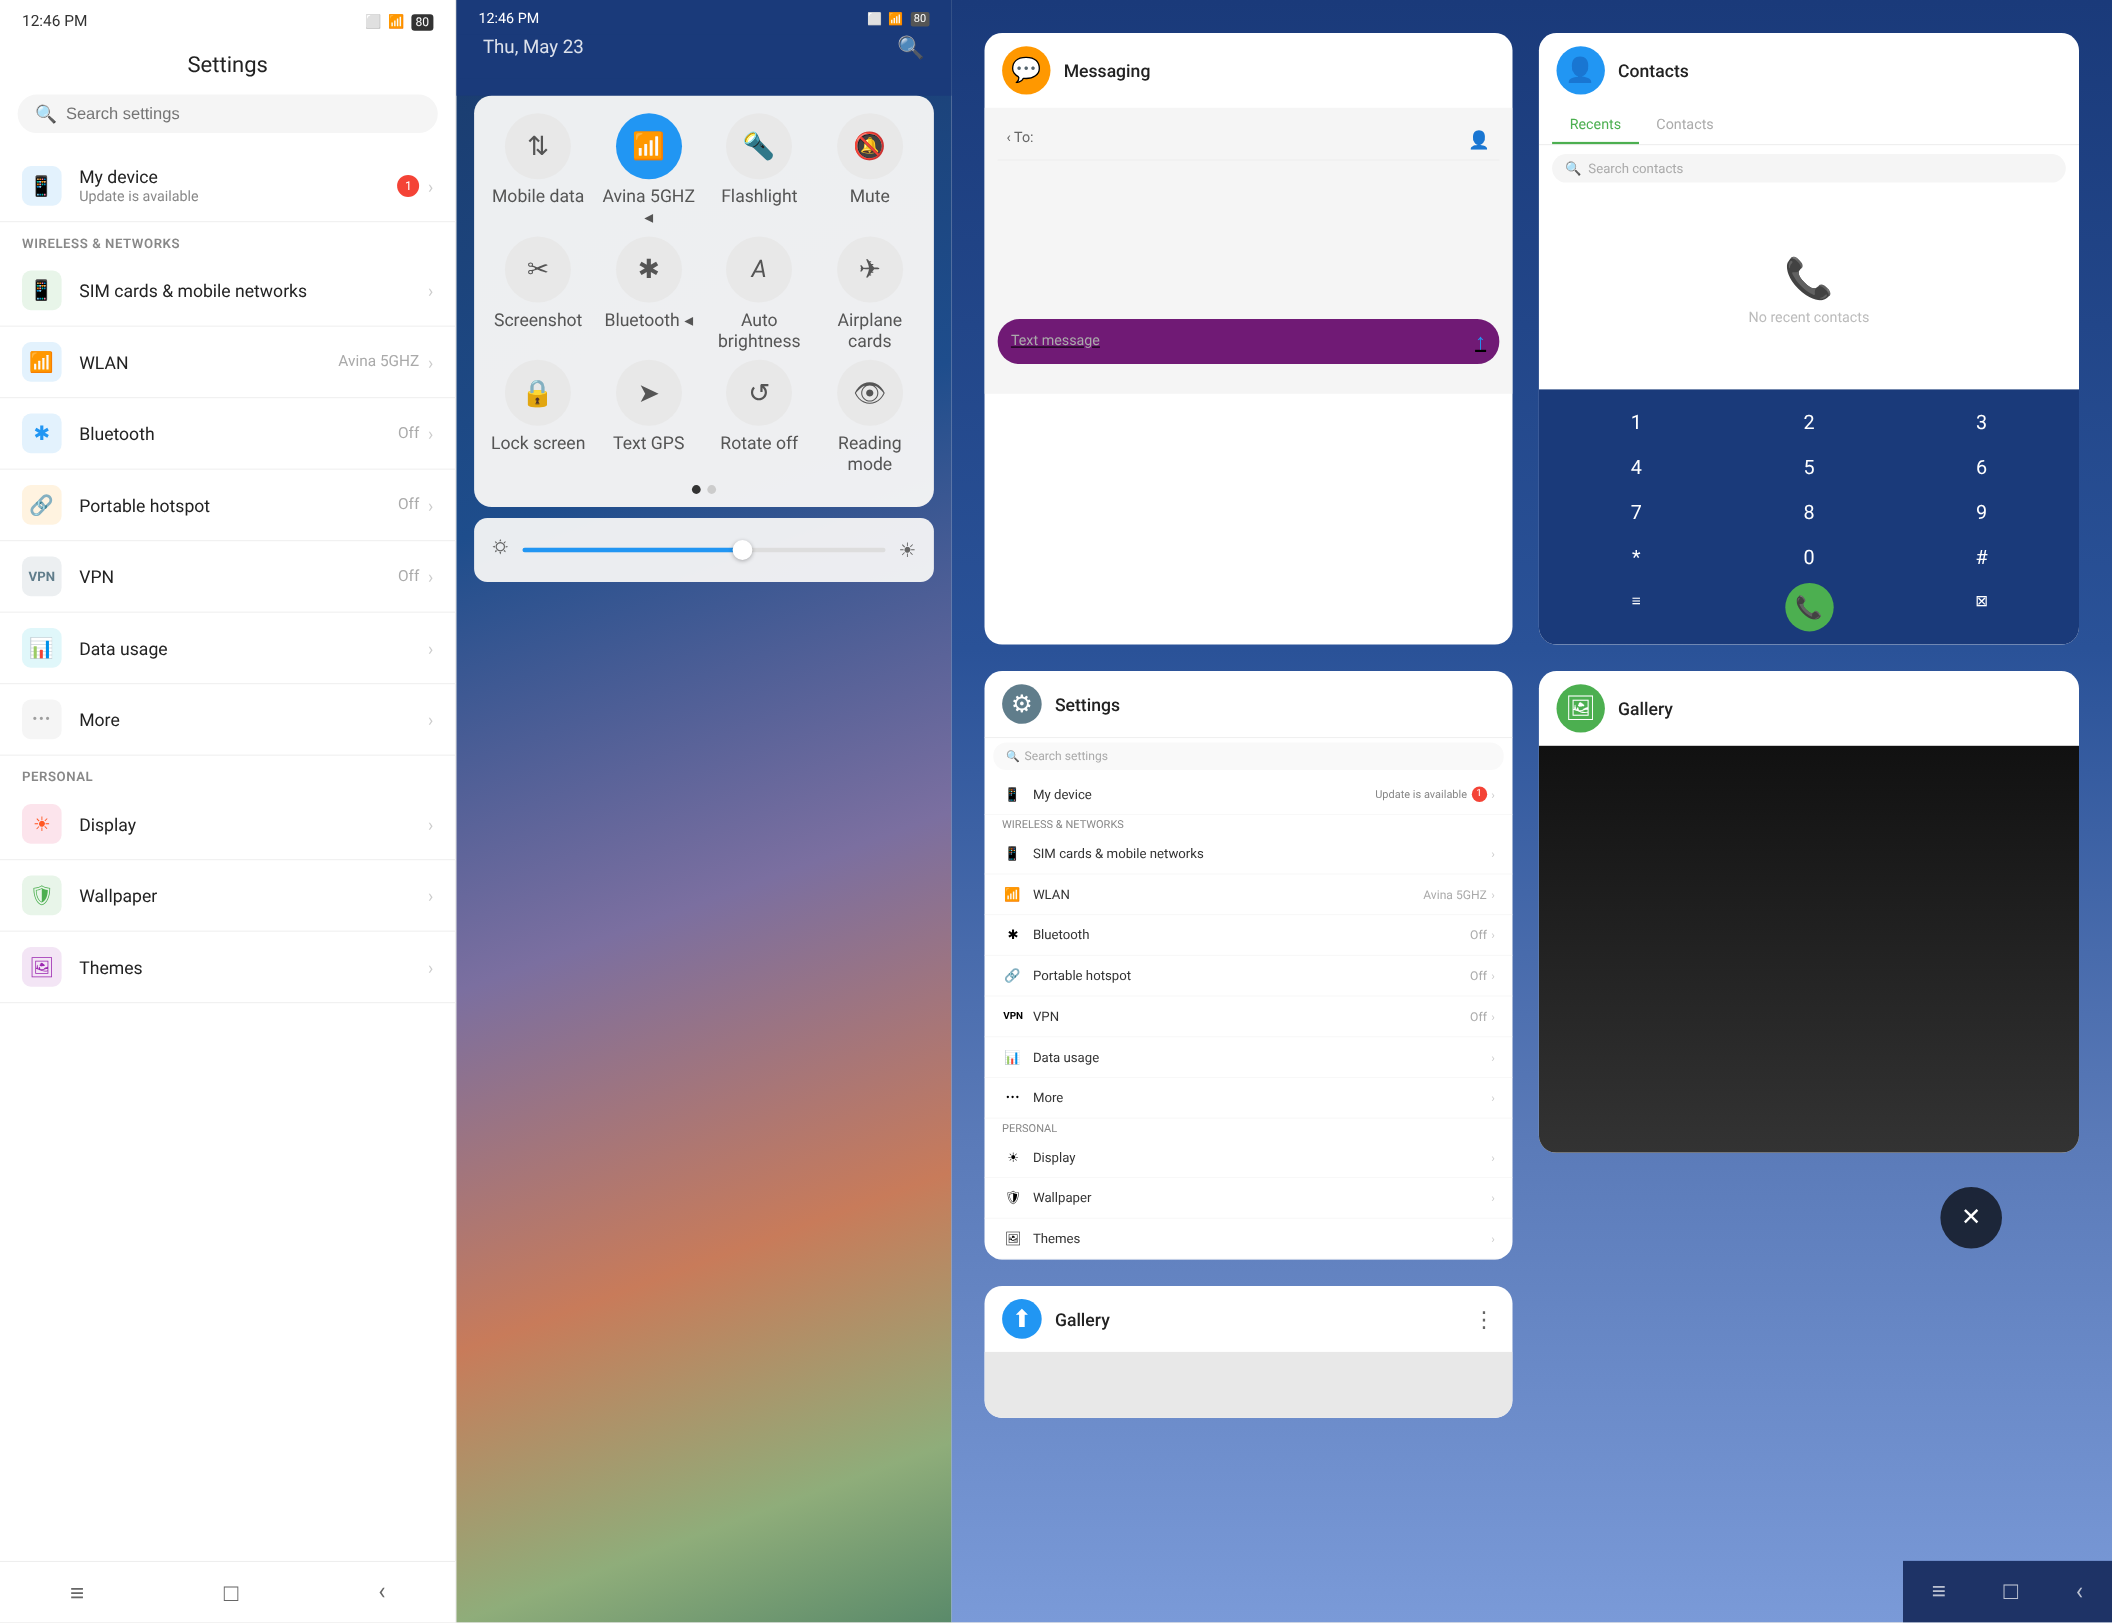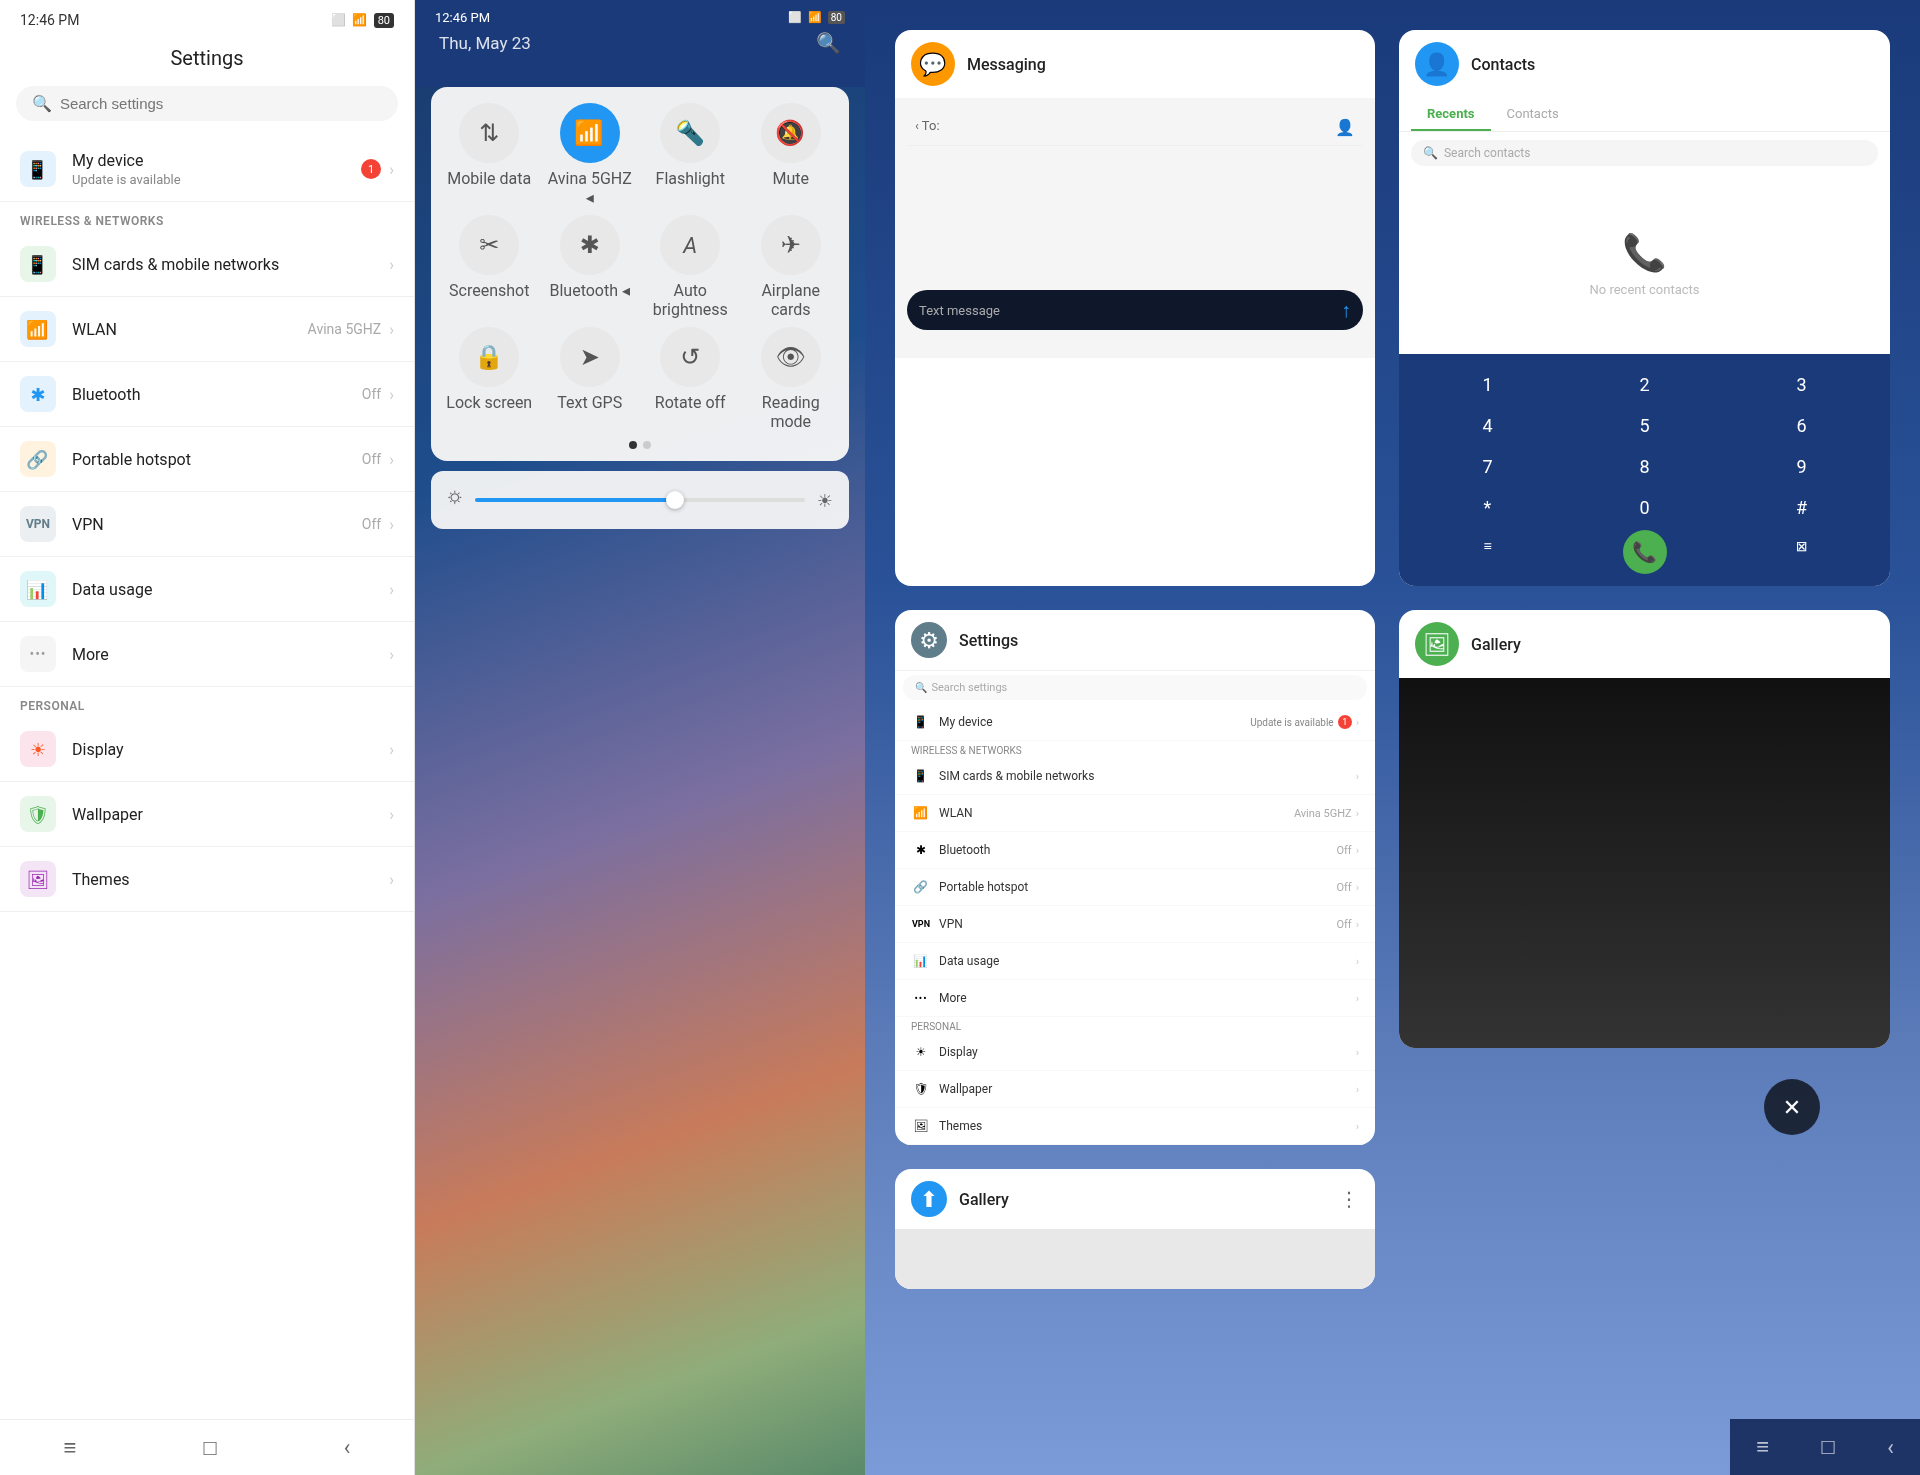--- a/index.html
+++ b/index.html
@@ -261,44 +261,45 @@
     }
     .messaging-content {
       background: #f5f5f5;
       height: 260px;
       padding: 12px;
     }
     .msg-input-row {
       display: flex;
       align-items: center;
       gap: 8px;
-      background: #0f172a;
+      background: #701a75;
       border-radius: 20px;
       padding: 8px 12px;
       margin-top: 4px;
+      text-decoration: underline;
     }
     .msg-input { flex: 1; font-size: 13px; color: #aaa; }
     .msg-send { font-size: 20px; color: #2196F3; }
 
     
     .contacts-card {
       flex: 1;
     }
     .contacts-tabs {
       display: flex;
       border-bottom: 1px solid #eee;
       padding: 0 12px;
     }
     .contacts-tab {
       padding: 8px 16px;
       font-size: 13px;
       color: #aaa;
       cursor: pointer;
     }
-    .contacts-tab.active { color: #4CAF50; border-bottom: 2px solid #4CAF50; font-weight: bold; }
+    .contacts-tab.active { color: #4CAF50; border-bottom: 2px solid #4CAF50; }
     .contacts-search {
       margin: 8px 12px;
       background: #f5f5f5;
       border-radius: 16px;
       padding: 6px 12px;
       font-size: 13px;
       color: #aaa;
       display: flex;
       align-items: center;
       gap: 6px;

